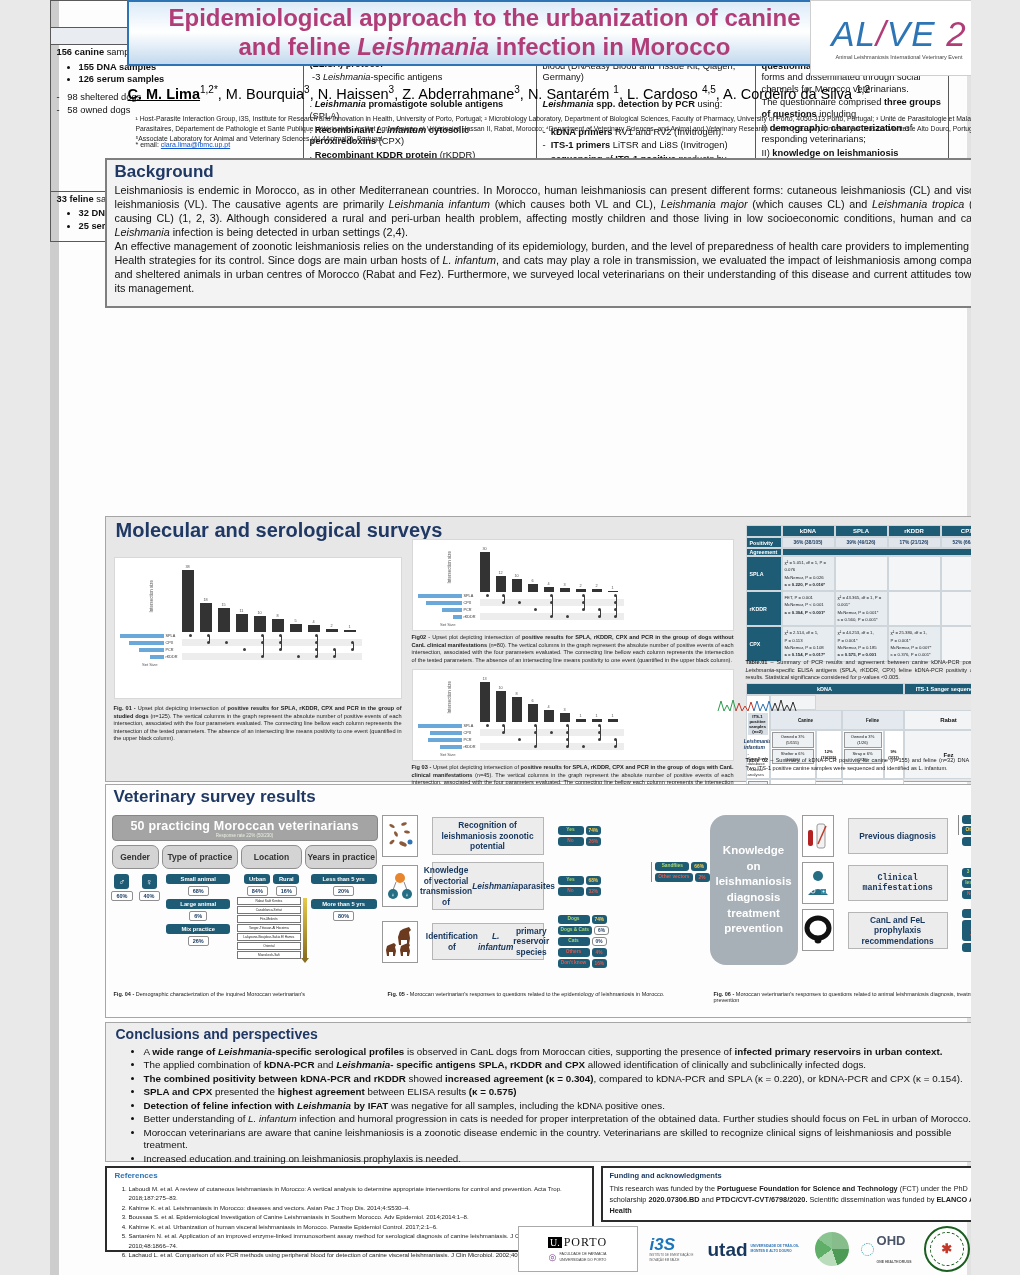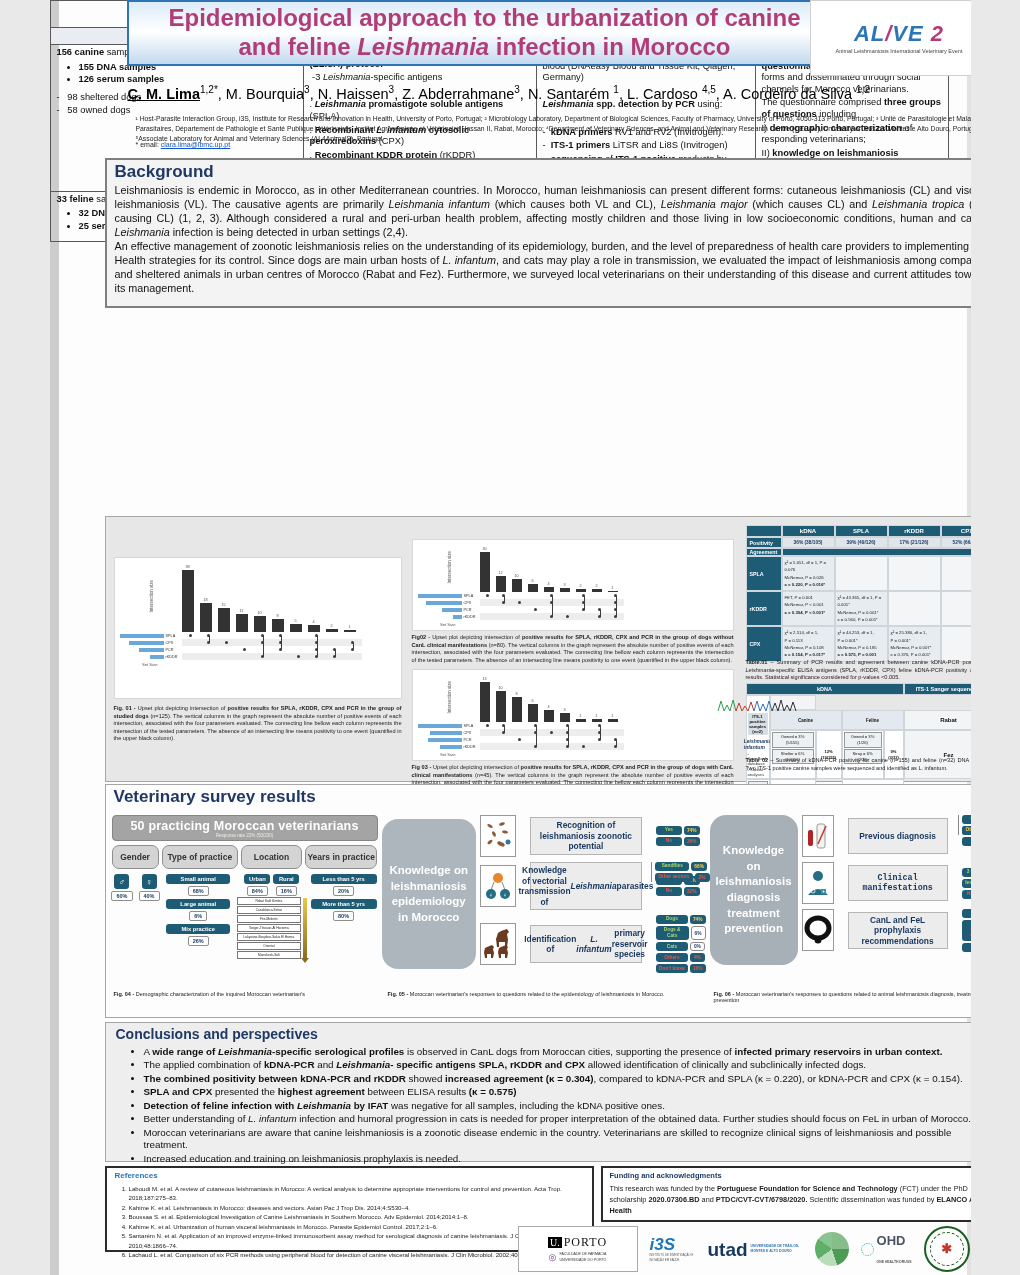--- a/index.html
+++ b/index.html
@@ -7,21 +7,21 @@
     font-family:"Liberation Sans",sans-serif;color:#111;overflow:hidden;
     box-shadow:inset 9px 0 0 #cdcdcd, inset -4px 0 0 #e2e2e2;}
   .abs{position:absolute;}
   
   .hdr-box{left:77px;top:0;width:862px;height:62px;border:2px solid #2e74b5;
     background:linear-gradient(180deg,#dcebf8 0%,#ffffff 48%,#c3d9ef 100%);
     display:flex;align-items:center;justify-content:center;}
   .hdr-title{font-size:24px;font-weight:bold;color:#b13d78;text-align:center;line-height:1.2;padding-right:150px;}
   .logo-box{left:760px;top:0;width:177px;height:74px;background:#fff;border:1px solid #cfcfcf;
     display:flex;flex-direction:column;align-items:center;justify-content:center;}
-  .logo-word{font-size:22px;font-weight:bold;font-style:italic;letter-spacing:1px;line-height:1;}
+  .logo-word{font-size:35px;font-weight:normal;font-style:italic;letter-spacing:1px;line-height:1;}
   .logo-word .blu{color:#2e75b6;} .logo-word .mag{color:#b13d78;}
   .logo-sub{font-size:5.5px;color:#444;margin-top:3px;}
   
   .authors{left:78px;top:84px;width:860px;font-size:14.5px;color:#000;}
   .authors sup{font-size:10px;}
   .affil{left:86px;top:114px;width:856px;font-size:6.8px;color:#222;line-height:1.5;}
   .email{left:86px;top:141px;font-size:7px;color:#222;}
   .email a{color:#1155cc;}
   
   .bg-box{left:55px;top:158px;width:898px;height:150px;background:#f3f3f3;border:2px solid #7f7f7f;
@@ -245,20 +245,21 @@
       <td class="cell"><b>33 feline</b> samples from Rabat<ul>
               <li><b>32 DNA samples</b></li>
               <li><b>25 serum samples</b></li>
             </ul></td>
       <td class="cell"><b>In-house indirect immunofluorescence test (IFAT)</b></td>
     </tr>
   </tbody>
     </table>
 
   <div class="abs surveys">
+    <h2 class="sec-title">Molecular and serological surveys</h2>
 
     <div class="chartbox upset" style="left:8px;top:40px;width:288px;height:142px;">
         <div class="u-left">
           <div class="u-ylab-wrap" style="height: 71px; width: 100%;">
             <div class="u-ylab">Intersection size</div>
           </div>
           <div style="width: 100%;">
             <div class="u-srow" style="height: 7px;">
               <span class="u-sbar" style="width: 44px;"></span>
               <span class="u-sname">SPLA</span>
@@ -902,21 +903,20 @@
             </div>
             <div class="f4item">
               <span class="tealb" style="width:66px;">More than 5 yrs</span>
               <span class="chip">80%</span>
             </div>
           </div>
       </div>
     </div>
 
     <div class="f5">
-      <div class="panel" style="width:104px;height:150px;">Knowledge on leishmaniosis epidemiology in Morocco</div>
       <div class="qcol">
         <div class="qrow">
           <div class="icon-box">
             <svg width="28" height="32">
                 <g fill="#8a5a3b">
                   <ellipse cx="6" cy="6" rx="3" ry="1.5" transform="rotate(30 6 6)"></ellipse>
                   <ellipse cx="18" cy="4" rx="3" ry="1.5" transform="rotate(-20 18 4)"></ellipse>
                   <ellipse cx="10" cy="14" rx="3" ry="1.5" transform="rotate(60 10 14)"></ellipse>
                   <ellipse cx="21" cy="12" rx="3" ry="1.5" transform="rotate(10 21 12)"></ellipse>
                   <ellipse cx="6" cy="22" rx="3" ry="1.5" transform="rotate(-40 6 22)"></ellipse>

